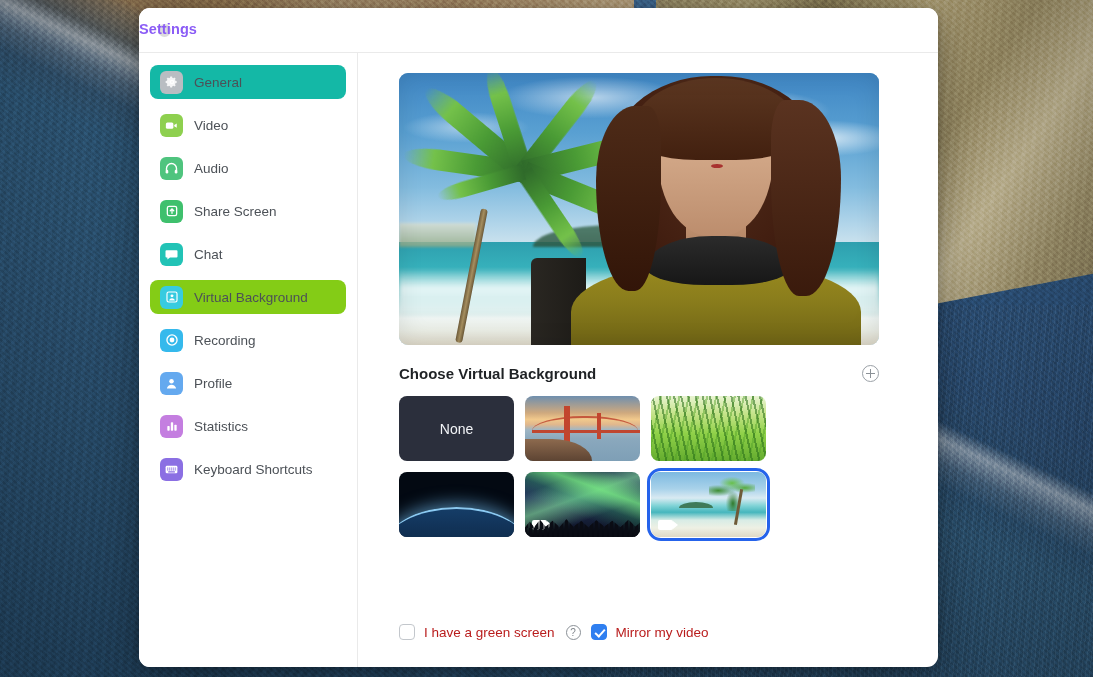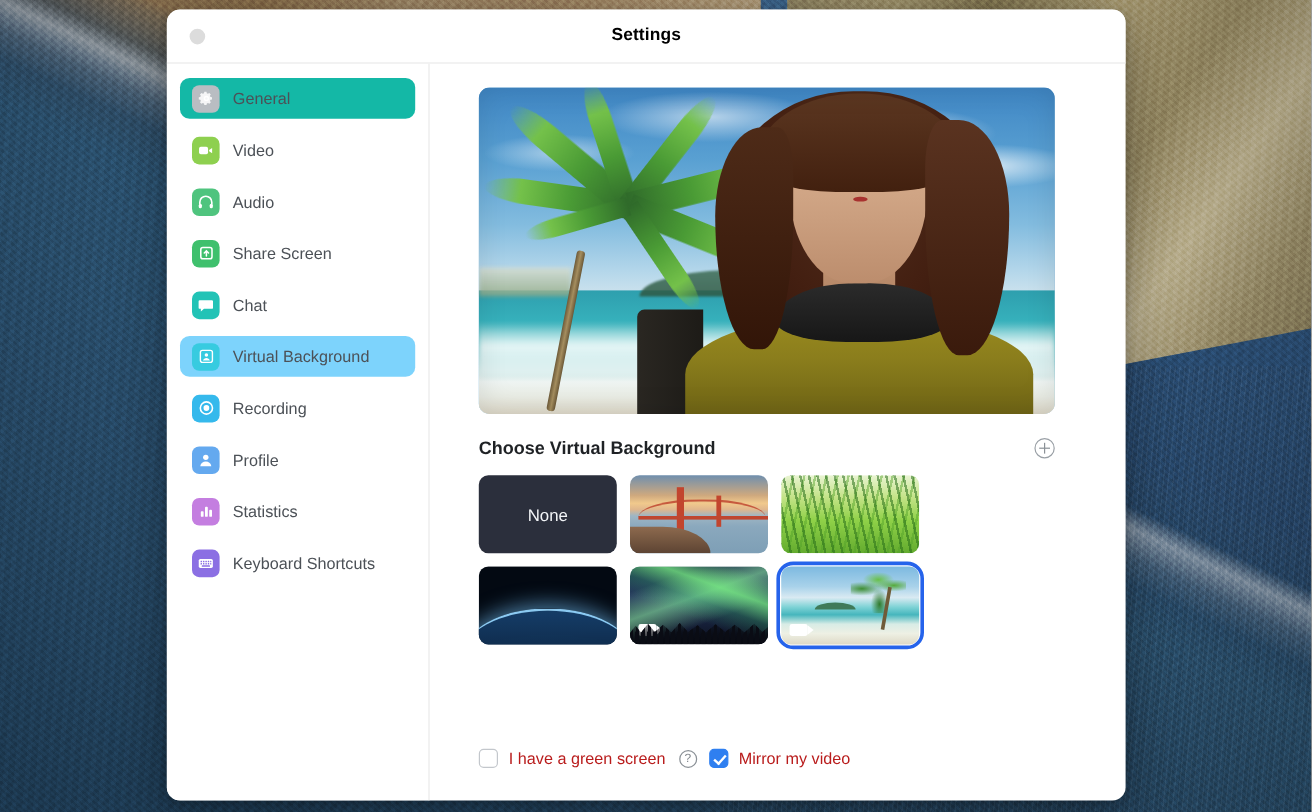--- a/index.html
+++ b/index.html
@@ -104,24 +104,24 @@
   #traffic-light {
     position: absolute;
     left: 19px; top: 16px;
     width: 13px; height: 13px;
     border-radius: 50%;
     background: #dcdcdc;
   }
   #window-title {
     position: absolute;
     left: 0; right: 0; top: 13px;
-    text-align: center;
+    text-align: left;
     font-size: 14.5px;
     font-weight: bold;
-    color: #000000;
+    color: #8b5cf6;
     letter-spacing: .1px;
   }
 
   #window-body { flex: 1; display: flex; min-height: 0; }
 
   
   #sidebar {
     width: 219px;
     flex: 0 0 219px;
     border-right: 1px solid #eaeaea;
@@ -132,21 +132,21 @@
     display: flex;
     align-items: center;
     gap: 11px;
     height: 34px;
     padding: 0 10px;
     border-radius: 8px;
     margin-bottom: 9px;
     cursor: pointer;
   }
   .nav-item.selected-general { background: #14b8a6; }
-  .nav-item.selected-active  { background: #7dd3fc; }
+  .nav-item.selected-active  { background: #84cc16; }
   .nav-label {
     font-size: 13.5px;
     color: #4c5157;
     white-space: nowrap;
   }
   .nav-icon {
     width: 23px; height: 23px;
     border-radius: 6px;
     flex: 0 0 23px;
     display: flex;

